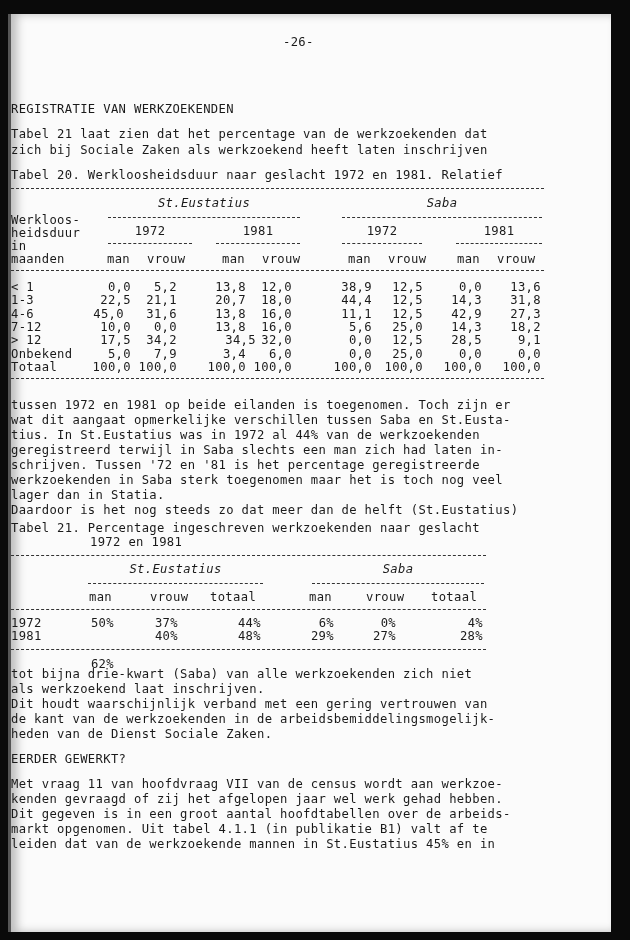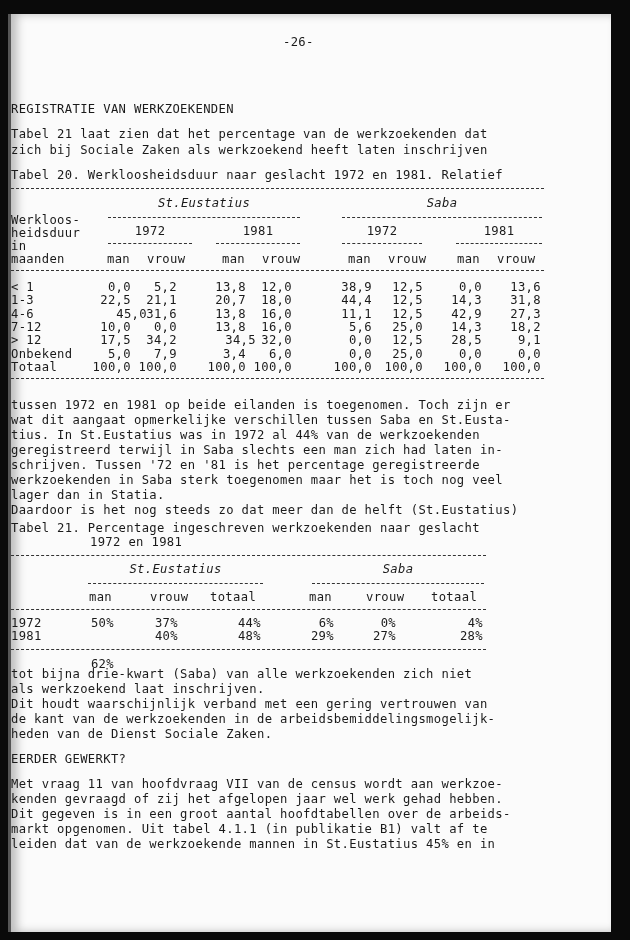--- a/index.html
+++ b/index.html
@@ -71,21 +71,21 @@
     <div class="t" style="left: 11px; top: 293.3px;">1-3</div>
     <div class="c" style="left: 71px; width: 60px; top: 293.3px;">22,5</div>
     <div class="c" style="left: 117px; width: 60px; top: 293.3px;">21,1</div>
     <div class="c" style="left: 186px; width: 60px; top: 293.3px;">20,7</div>
     <div class="c" style="left: 232px; width: 60px; top: 293.3px;">18,0</div>
     <div class="c" style="left: 312px; width: 60px; top: 293.3px;">44,4</div>
     <div class="c" style="left: 363px; width: 60px; top: 293.3px;">12,5</div>
     <div class="c" style="left: 422px; width: 60px; top: 293.3px;">14,3</div>
     <div class="c" style="left: 481px; width: 60px; top: 293.3px;">31,8</div>
     <div class="t" style="left: 11px; top: 306.6px;">4-6</div>
-    <div class="c" style="left: 87px; width: 60px; top: 306.6px; text-align: right;">45,0</div>
+    <div class="c" style="left: 64px; width: 60px; top: 306.6px; text-align: right;">45,0</div>
     <div class="c" style="left: 117px; width: 60px; top: 306.6px;">31,6</div>
     <div class="c" style="left: 186px; width: 60px; top: 306.6px;">13,8</div>
     <div class="c" style="left: 232px; width: 60px; top: 306.6px;">16,0</div>
     <div class="c" style="left: 312px; width: 60px; top: 306.6px;">11,1</div>
     <div class="c" style="left: 363px; width: 60px; top: 306.6px;">12,5</div>
     <div class="c" style="left: 422px; width: 60px; top: 306.6px;">42,9</div>
     <div class="c" style="left: 481px; width: 60px; top: 306.6px;">27,3</div>
     <div class="t" style="left: 11px; top: 319.9px;">7-12</div>
     <div class="c" style="left: 71px; width: 60px; top: 319.9px;">10,0</div>
     <div class="c" style="left: 117px; width: 60px; top: 319.9px;">0,0</div>

